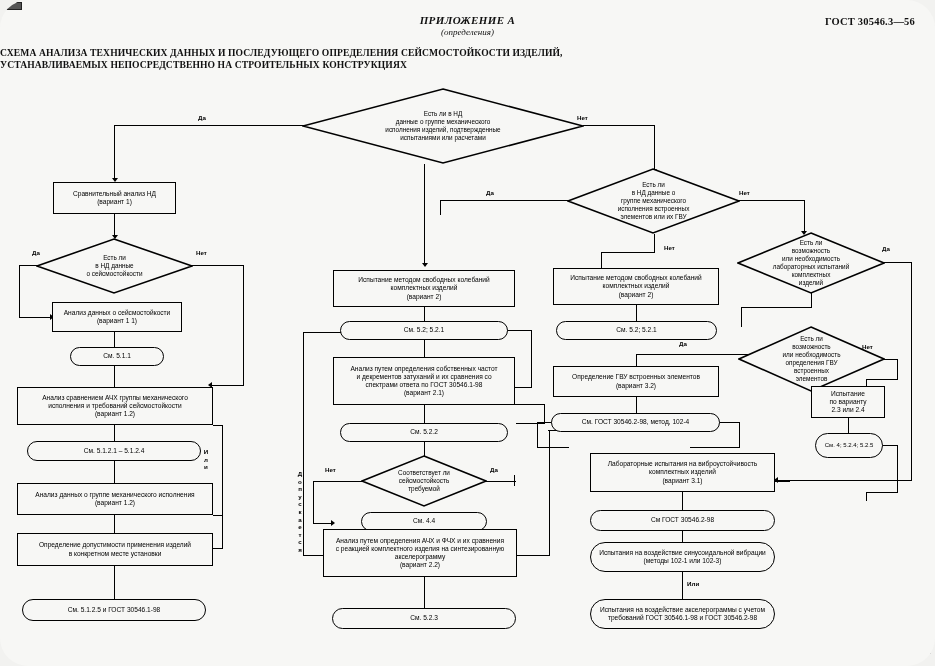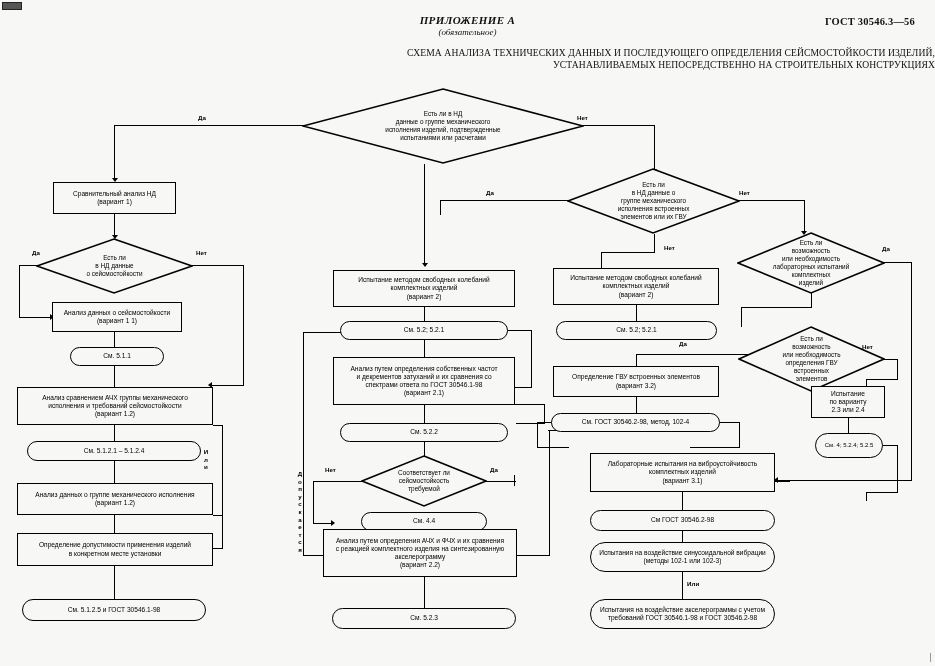--- a/index.html
+++ b/index.html
@@ -3,20 +3,21 @@
 <meta charset="utf-8">
 <title>GOST 30546.3-98 Appendix A</title>
 <style>
   html,body{margin:0;padding:0;background:#f2f2f0;}
   body{font-family:"Liberation Sans", sans-serif;}
   #page{
     position:relative;
     width:935px;height:666px;
     background:#f7f7f5;
     overflow:hidden;
+    border-radius:28px;
   }
   
   .hdr-app{
     position:absolute; left:0; right:0; top:14px;
     text-align:center;
     font-family:"Liberation Serif", serif;
     font-style:italic; font-weight:bold;
     font-size:11px; letter-spacing:.4px; color:#111;
   }
   .hdr-app-sub{
@@ -26,23 +27,23 @@
     font-style:italic; font-size:9px; color:#111;
   }
   .hdr-gost{
     position:absolute; right:20px; top:16px;
     font-family:"Liberation Serif", serif;
     font-weight:bold; font-size:10.5px; color:#111;
     letter-spacing:.2px;
   }
   .hdr-title{
     position:absolute; left:0; right:0; top:47px;
-    text-align:right;
+    text-align:left;
     font-family:"Liberation Serif", serif;
-    font-weight:normal; font-size:9.6px; color:#111;
+    font-weight:bold; font-size:9.6px; color:#111;
     line-height:11.5px; letter-spacing:.1px;
   }
   .corner-mark{
     position:absolute;left:2px;top:2px;width:18px;height:6px;
     background:#555;border:1px solid #222;
   }
   .edge-tick{
     position:absolute;right:4px;bottom:4px;width:1px;height:9px;background:#999;
   }
 
@@ -132,21 +133,21 @@
 </style>
 </head>
 <body>
 
 <div id="page">
 
   <div class="corner-mark"></div>
   <div class="edge-tick"></div>
 
   <div class="hdr-app">ПРИЛОЖЕНИЕ А</div>
-  <div class="hdr-app-sub">(обязательное)</div>
+  <div class="hdr-app-sub">(определения)</div>
   <div class="hdr-gost">ГОСТ 30546.3—56</div>
   <div class="hdr-title" style="white-space:pre-line;">СХЕМА АНАЛИЗА ТЕХНИЧЕСКИХ ДАННЫХ И ПОСЛЕДУЮЩЕГО ОПРЕДЕЛЕНИЯ СЕЙСМОСТОЙКОСТИ ИЗДЕЛИЙ,
 УСТАНАВЛИВАЕМЫХ НЕПОСРЕДСТВЕННО НА СТРОИТЕЛЬНЫХ КОНСТРУКЦИЯХ</div>
 
   <div class="diamond" style="left:302px;top:88px;width:282px;height:76px;">
     <svg width="282" height="76">
         <polygon points="141,1 281,38 141,75 1,38" fill="#f7f7f5" stroke="#000" stroke-width="1.6"></polygon>
       </svg>
     <div class="dtext">Есть ли в НД
 данные о группе механического

